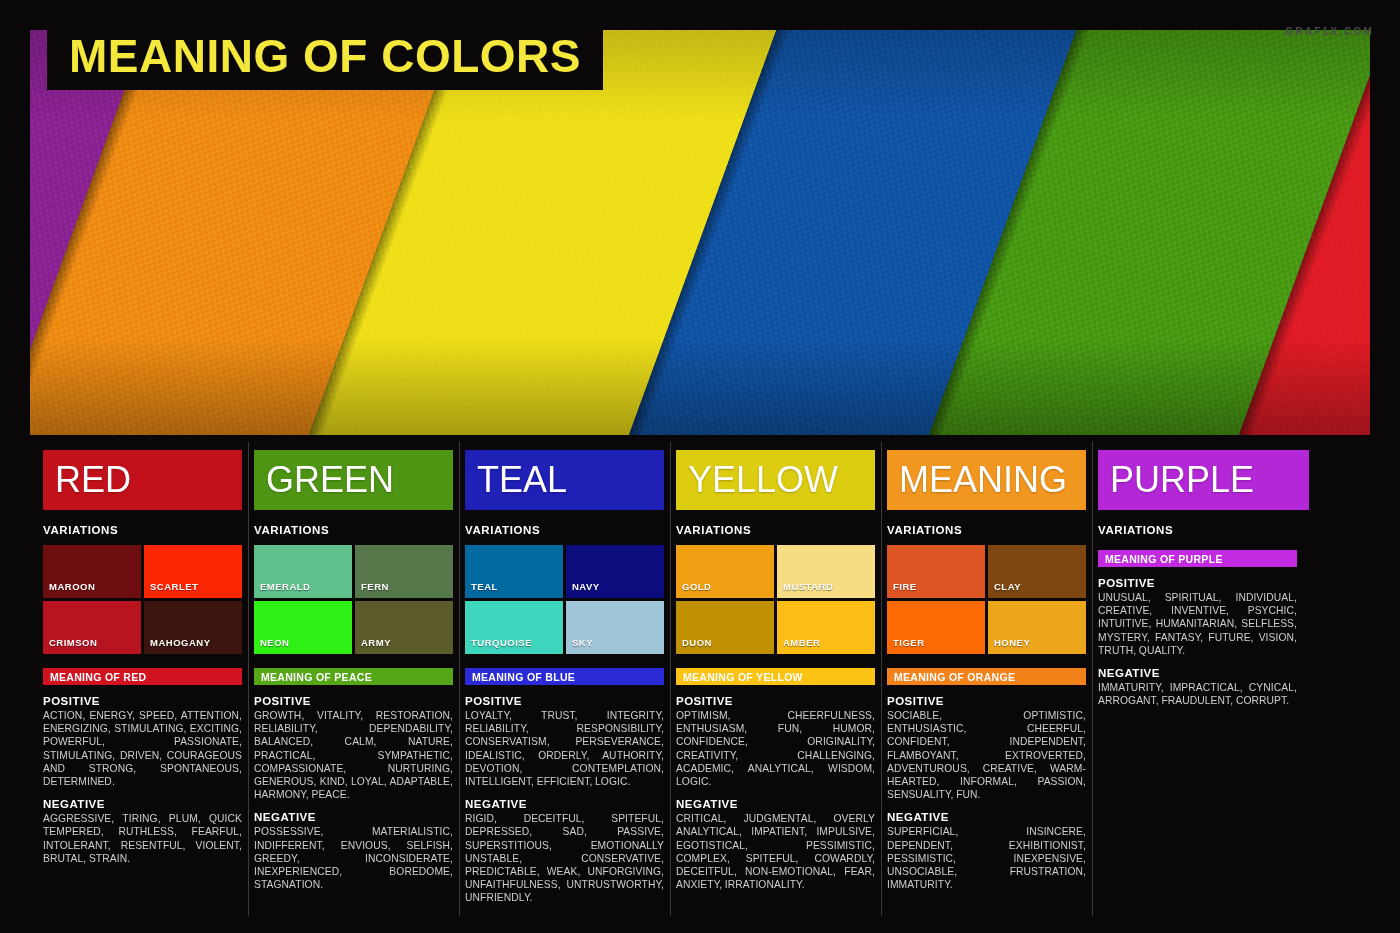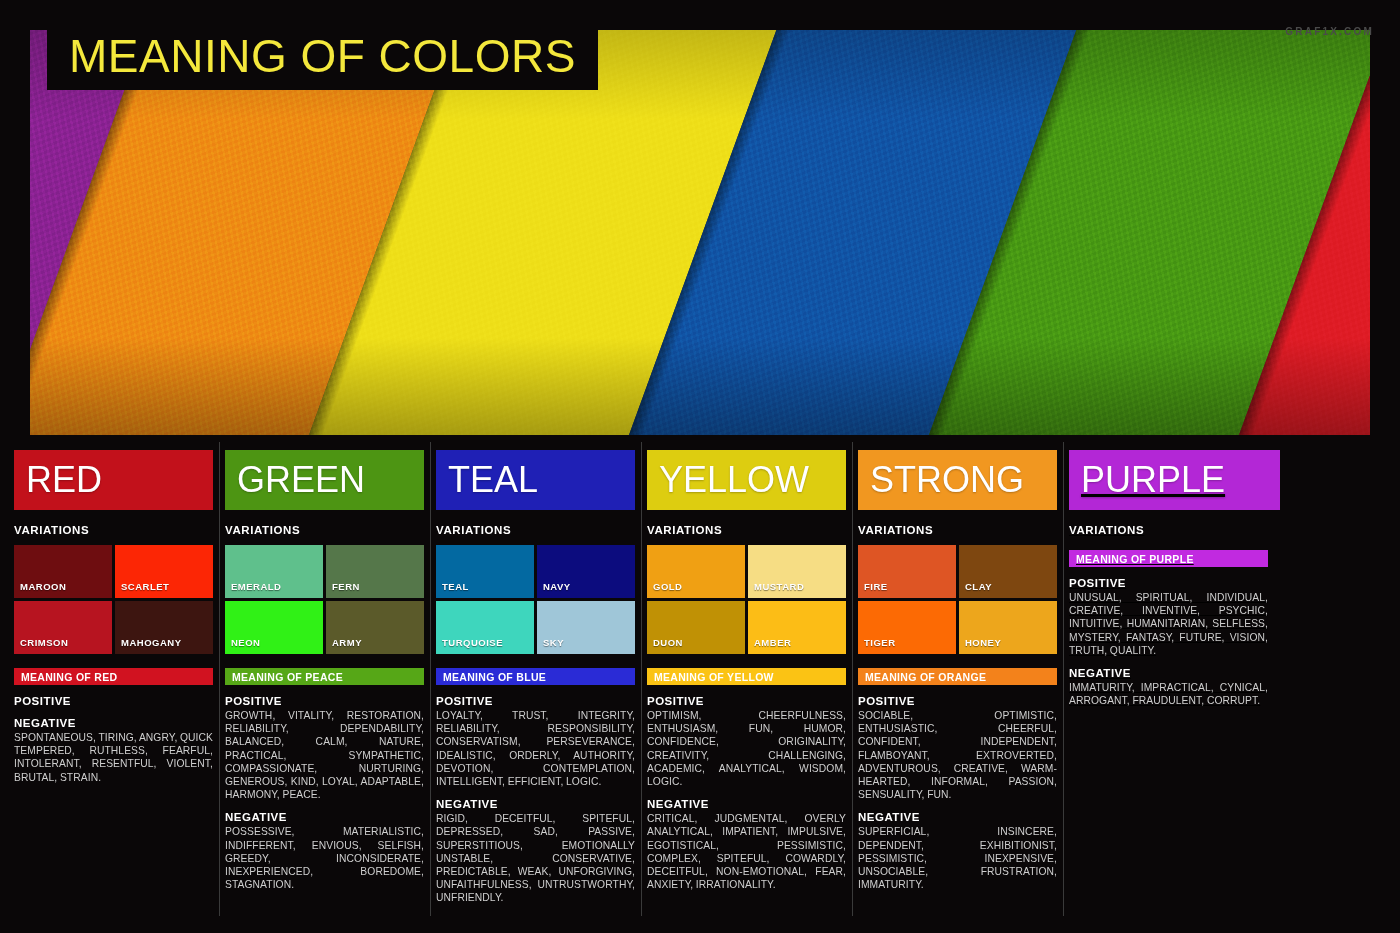--- a/index.html
+++ b/index.html
@@ -54,41 +54,41 @@
   }
 
   
   .title-box {
     position:absolute; left:47px; top:27px;
     background:#0a0708;
     padding:6px 22px 11px 22px;
     z-index:5;
   }
   .title-text {
-    font-size:46px; font-weight:normal; line-height:1;
+    font-size:46px; font-weight:bold; line-height:1;
     color:#f4e83c; letter-spacing:0.5px;
     white-space:nowrap;
   }
 
   
   .columns {
-    position:absolute; left:14px; top:450px;
+    position:absolute; left:43px; top:450px;
     width:1352px; height:462px;
     display:flex;
   }
   .column {
     width:211px;
     position:relative;
     padding-right:12px;
   }
   .col-sep {
     position:absolute; right:5px; top:-8px; bottom:-4px;
     width:1px; background:#3a3a3a;
   }
-  .column:last-child { padding-right:0;text-decoration:underline; }
+  .column:last-child { padding-right:0; }
   .column:last-child .col-sep { display:none; }
 
   .color-header {
     height:60px;
     display:flex; align-items:center;
     padding-left:12px;
   }
   .color-header-text {
     font-size:36px; color:#fff; line-height:1; letter-spacing:0px;
     text-shadow:0 1px 2px rgba(0,0,0,.25);
@@ -190,24 +190,25 @@
           </div>
           <div class="swatch" style="background:#3d1510">
             <span class="swatch-label">MAHOGANY</span>
           </div>
         </div>
         <div class="meaning-bar" style="background:#d11220">
           <span class="meaning-bar-text" style="color:#ffffff">MEANING OF RED</span>
         </div>
         <div class="section">
           <div class="section-title">POSITIVE</div>
-        </div>
-        <div class="section">
-          <div class="section-title">NEGATIVE</div>
-          <div class="section-body">SPONTANEOUS, TIRING, ANGRY, QUICK TEMPERED, RUTHLESS, FEARFUL, INTOLERANT, RESENTFUL, VIOLENT, BRUTAL, STRAIN.</div>
+          <div class="section-body">ACTION, ENERGY, SPEED, ATTENTION, ENERGIZING, STIMULATING, EXCITING, POWERFUL, PASSIONATE, STIMULATING, DRIVEN, COURAGEOUS AND STRONG, SPONTANEOUS, DETERMINED.</div>
+        </div>
+        <div class="section">
+          <div class="section-title">NEGATIVE</div>
+          <div class="section-body">AGGRESSIVE, TIRING, PLUM, QUICK TEMPERED, RUTHLESS, FEARFUL, INTOLERANT, RESENTFUL, VIOLENT, BRUTAL, STRAIN.</div>
         </div>
       </div>
       <div class="column">
         <div class="col-sep"></div>
         <div class="color-header" style="background:#4d9513">
           <div class="color-header-text">GREEN</div>
         </div>
         <div class="variations-label">VARIATIONS</div>
         <div class="swatch-grid">
           <div class="swatch" style="background:#5fc08c">
@@ -295,21 +296,21 @@
           <div class="section-body">OPTIMISM, CHEERFULNESS, ENTHUSIASM, FUN, HUMOR, CONFIDENCE, ORIGINALITY, CREATIVITY, CHALLENGING, ACADEMIC, ANALYTICAL, WISDOM, LOGIC.</div>
         </div>
         <div class="section">
           <div class="section-title">NEGATIVE</div>
           <div class="section-body">CRITICAL, JUDGMENTAL, OVERLY ANALYTICAL, IMPATIENT, IMPULSIVE, EGOTISTICAL, PESSIMISTIC, COMPLEX, SPITEFUL, COWARDLY, DECEITFUL, NON-EMOTIONAL, FEAR, ANXIETY, IRRATIONALITY.</div>
         </div>
       </div>
       <div class="column">
         <div class="col-sep"></div>
         <div class="color-header" style="background:#f19720">
-          <div class="color-header-text">STRONG</div>
+          <div class="color-header-text">MEANING</div>
         </div>
         <div class="variations-label">VARIATIONS</div>
         <div class="swatch-grid">
           <div class="swatch" style="background:#de5524">
             <span class="swatch-label">FIRE</span>
           </div>
           <div class="swatch" style="background:#7e4710">
             <span class="swatch-label">CLAY</span>
           </div>
           <div class="swatch" style="background:#fc6a04">

